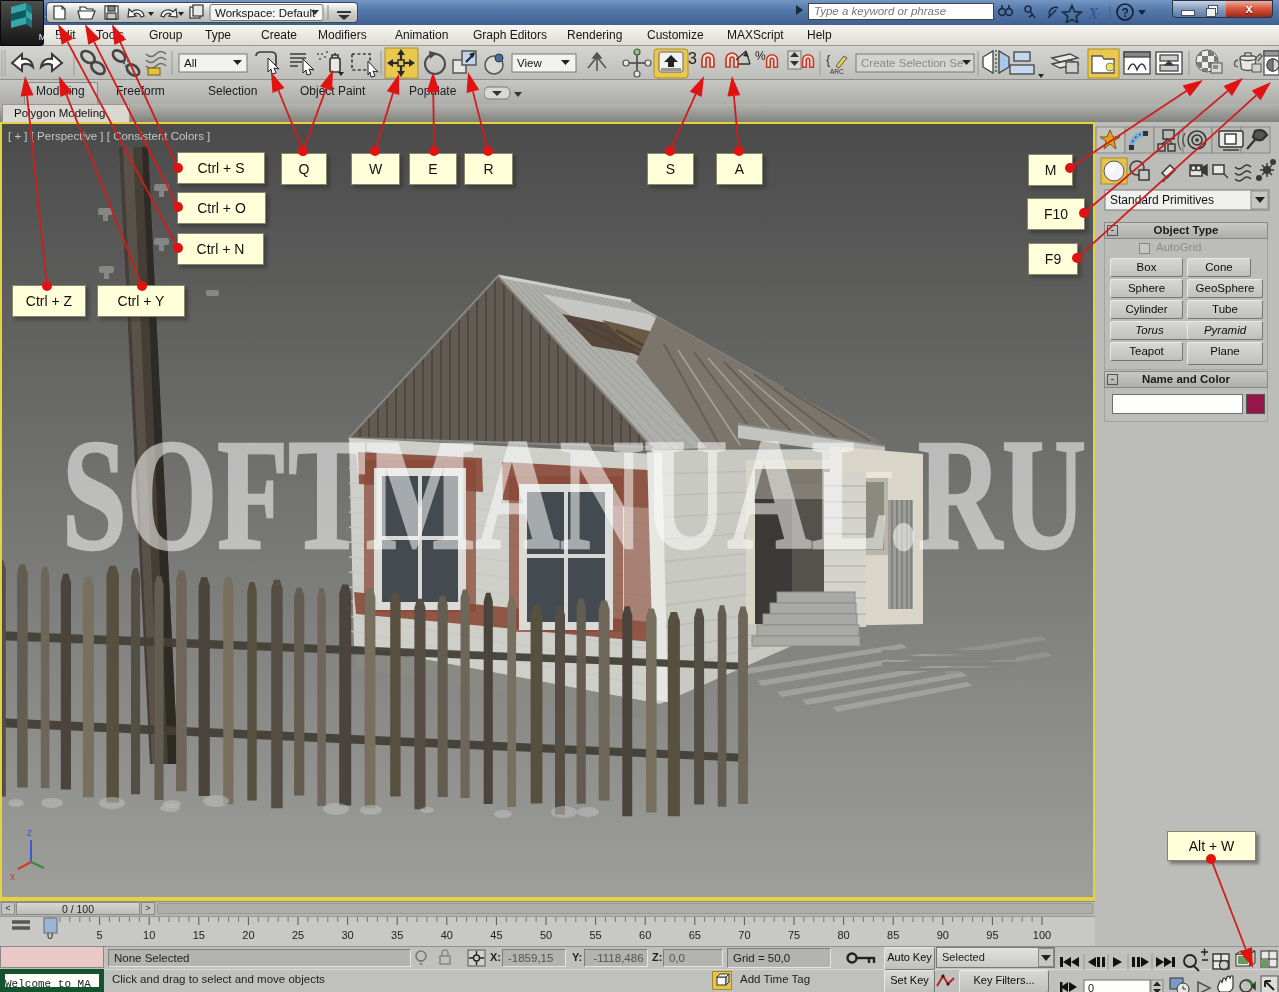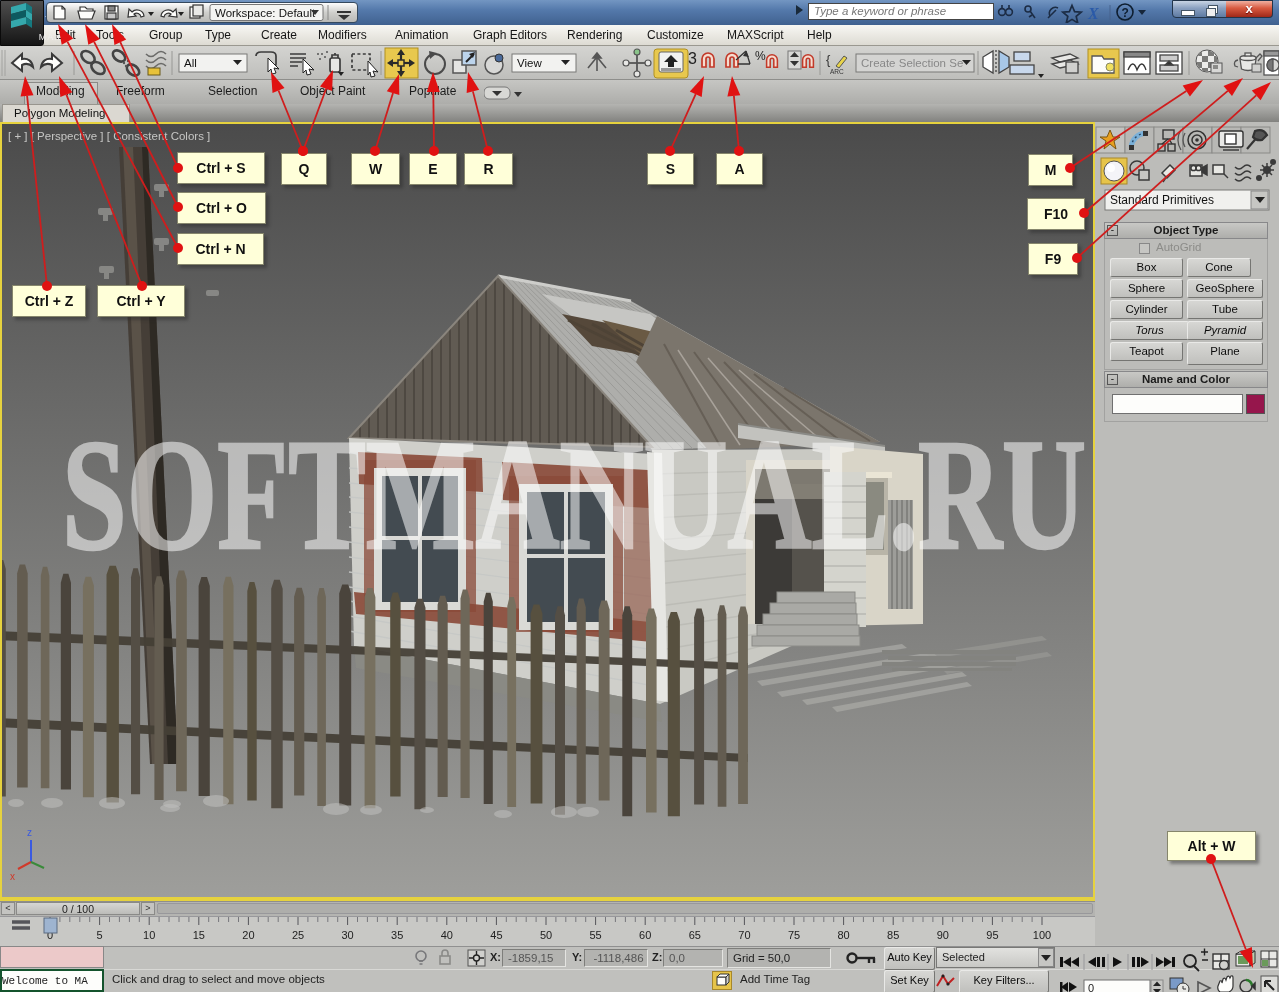--- a/index.html
+++ b/index.html
@@ -1,17 +1,17 @@
 <!DOCTYPE html>
 <html><head><meta charset="utf-8">
 <style>
 html,body{margin:0;padding:0;background:#000;}
 #app{position:relative;width:1279px;height:992px;overflow:hidden;font-family:"Liberation Sans",sans-serif;background:#bfbfbc;}
 .abs{position:absolute;}
-.callout{position:absolute;background:#ffffd9;border:1px solid #86866c;box-shadow:3px 3px 3px rgba(40,40,40,.45);color:#111;font-size:14px;display:flex;align-items:center;justify-content:center;font-weight:bold;}
+.callout{position:absolute;background:#ffffd9;border:1px solid #86866c;box-shadow:3px 3px 3px rgba(40,40,40,.45);color:#111;font-size:14px;display:flex;align-items:center;justify-content:center;}
 .menui{position:absolute;top:0;height:21px;line-height:21px;color:#151515;font-size:12px;}
 .tbtn{position:absolute;border:1px solid;border-color:#e9e9e7 #757572 #757572 #e9e9e7;background:linear-gradient(#d7d7d4,#c0c0bd);border-radius:2.5px;color:#0c0c0c;font-size:11.5px;text-align:center;}
 .sunken{background:#b3b3b0;border:1px solid;border-color:#7e7e7b #e4e4e1 #e4e4e1 #7e7e7b;}
 .fieldtxt{font-size:11.5px;color:#222;padding-left:5px;line-height:17px;white-space:nowrap;overflow:hidden;}
 </style></head><body>
 <div id="app">
 
 <div class="abs" style="left:0;top:0;width:1279px;height:25px;background:linear-gradient(#7396c2 0%,#5479ab 40%,#40618f 100%);"></div>
 
 <div class="abs" style="z-index:6;left:0;top:0;width:44px;height:46px;background:linear-gradient(#4e4e4e,#151515);border:1px solid #0a0a0a;border-radius:0 0 3px 0;box-sizing:border-box;">
@@ -805,21 +805,24 @@
   <path d="M12 5 h18 M12 11 h18" stroke-width="3.5"></path>
  </g>
  <rect x="44" y="1" width="13" height="15" fill="#9eb4d0" stroke="#5a6a80"></rect>
 </svg>
 
 <div class="abs" style="left:0;top:946px;width:1279px;height:23px;background:#c0c0bd;border-top:1px solid #909090;box-sizing:border-box;"></div>
 
 <div class="abs" style="left:0;top:969px;width:1279px;height:23px;background:#c0c0bd;border-top:1px solid #d8d8d5;box-sizing:border-box;"></div>
 
 <div class="abs" style="left:0;top:946px;width:104px;height:22px;background:#ecc9c9;border:1px solid #888;box-sizing:border-box;"></div>
-<div class="abs" style="left:0;top:969px;width:104px;height:23px;background:#fdfdfb;border:2px solid #14532d;box-sizing:border-box;font-family:'Liberation Mono',monospace;font-size:11px;color:#222;line-height:20px;">Welcome to MA</div>
+<div class="abs" style="left:0;top:969px;width:104px;height:23px;background:#fdfdfb;border:5px solid #14532d;box-sizing:border-box;font-family:'Liberation Mono',monospace;font-size:11px;color:#222;line-height:20px;">Welcome to MA</div>
+<div class="abs sunken" style="left:108px;top:949px;width:303px;height:18px;box-sizing:border-box;">
+      <div class="fieldtxt">None Selected</div>
+    </div>
 <svg class="abs" style="left:413px;top:948px;" width="75" height="20" viewBox="0 0 75 20">
  <circle cx="8" cy="8" r="5" fill="none" stroke="#77777a" stroke-width="1.6"></circle>
       <path d="M6 13 h4 M6.5 16 h3" stroke="#77777a" stroke-width="1.5"></path>
  <rect x="27" y="8" width="10" height="8" fill="none" stroke="#8a8a88" stroke-width="1.6"></rect>
       <path d="M29 8 v-3 a3 3 0 0 1 6 0 v3" fill="none" stroke="#8a8a88" stroke-width="1.6"></path>
  <rect x="55" y="2" width="17" height="16" fill="#d0d0cd" stroke="#555"></rect>
       <circle cx="63.5" cy="10" r="3" fill="none" stroke="#222" stroke-width="1.4"></circle>
  <path d="M63.5 3 v4 M63.5 13 v4 M56 10 h4 M67 10 h4" stroke="#222" stroke-width="1.4"></path>
 </svg>
 <div class="abs" style="left:490px;top:951px;font-size:11px;font-weight:bold;color:#222;">X:</div>

